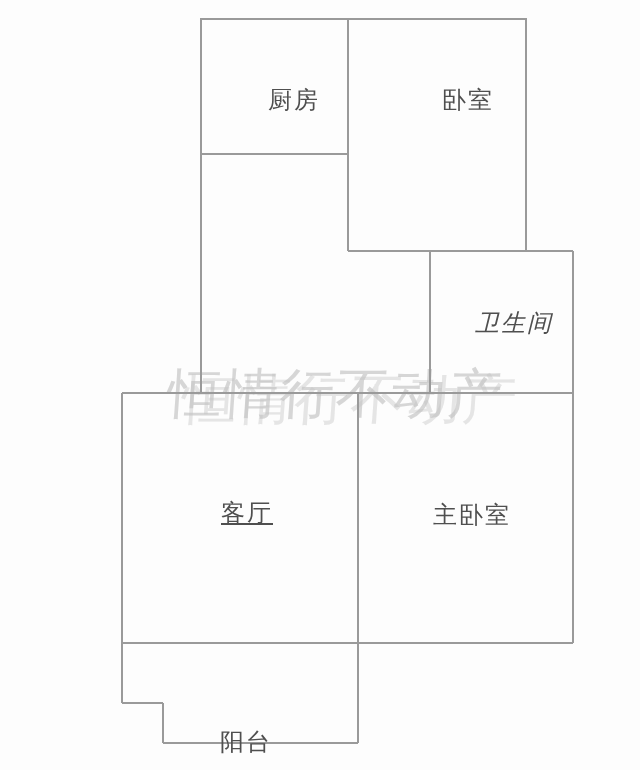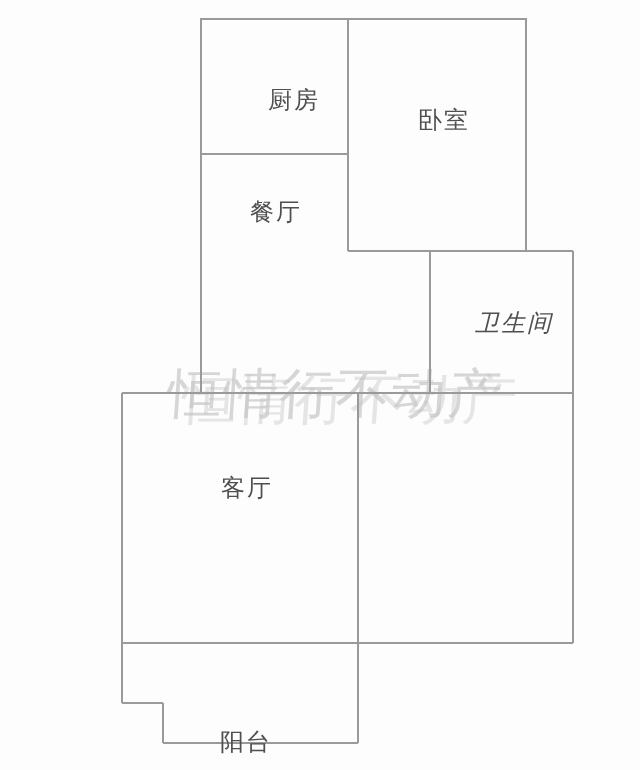--- a/index.html
+++ b/index.html
@@ -71,24 +71,24 @@
       <line x1="122" y1="643" x2="573" y2="643"></line>
 
       <line x1="122" y1="703" x2="163" y2="703"></line>
       <line x1="163" y1="703" x2="163" y2="743"></line>
       <line x1="163" y1="743" x2="358" y2="743"></line>
     </g>
   </svg>
 
   <div class="room-label" style="left:294px; top:100px;">厨房</div>
 
-  <div class="room-label" style="left:444px; top:100px;margin-top:20px;">卧室</div>
+  <div class="room-label" style="left:468px; top:100px;">卧室</div>
 
-  <div class="room-label" style="left:276px; top:212px;">餐厅</div>
 
   <div class="room-label" style="left:514px; top:323px;font-style:italic;">卫生间</div>
 
-  <div class="room-label" style="left:247px; top:488px;">客厅</div>
+  <div class="room-label" style="left:247px; top:513px;text-decoration:underline;">客厅</div>
 
+  <div class="room-label" style="left:472px; top:515px;">主卧室</div>
 
   <div class="room-label" style="left:246px; top:694px;margin-top:48px;">阳台</div>
 
 </div>
 
 </body></html>

